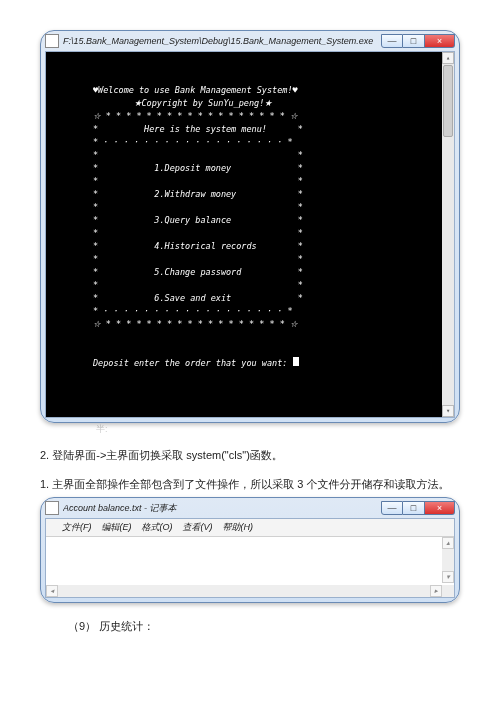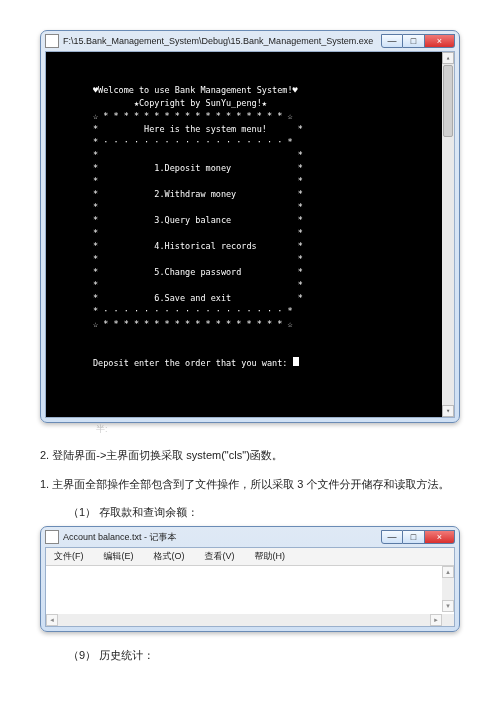--- a/index.html
+++ b/index.html
@@ -14,26 +14,27 @@
   .page {
     width: 500px;
     height: 707px;
     padding: 30px 40px 0 40px;
     box-sizing: border-box;
   }
 
   
   .win7 {
     border: 1px solid #6a8bb5;
-    border-radius: 7px;
+    border-radius: 14px;
     background: linear-gradient(#dfe9f5, #cfe0f4);
     box-shadow: 0 2px 4px rgba(0,0,0,0.25);
     position: relative;
     width: 100%;
     box-sizing: border-box;
+    font-style: italic;
   }
   .win7 .titlebar {
     height: 20px;
     display: flex;
     align-items: center;
     padding: 0 4px;
     font-size: 9px;
     color: #222;
     position: relative;
   }
@@ -136,22 +137,22 @@
     margin: 10px 0 4px 0;
   }
   .indent { padding-left: 28px; }
 
   
   .np-menu {
     background: #f4f4f4;
     border-bottom: 1px solid #d0d0d0;
     display: flex;
     font-size: 9px;
-    padding: 2px 8px;
-    gap: 20px;
+    padding: 2px 16px;
+    gap: 10px;
   }
   .np-menu span { cursor: pointer; }
   .np-client {
     font-family: "SimSun","MS Gothic",monospace;
     font-size: 10px;
     padding: 4px 6px;
     min-height: 32px;
     position: relative;
     box-sizing: border-box;
   }
@@ -201,21 +202,20 @@
           <div class="thumb"></div>
           <div class="arrow down">▾</div>
         </div>
       </div>
     </div>
   </div>
   <div class="caption-under">半:</div>
 
   <p class="body-text">2.   登陆界面-&gt;主界面切换采取 system("cls")函数。</p>
   <p class="body-text">1.   主界面全部操作全部包含到了文件操作，所以采取 3 个文件分开储存和读取方法。</p>
-  <p class="body-text indent">（1）   存取款和查询余额：</p>
 
   <div class="win7" style="width:100%; margin-top:0;">
     <div class="titlebar">
       <span class="appicon"></span>
       <span class="title">Account balance.txt - 记事本</span>
       <span class="winbtns">
         <span class="winbtn min">—</span>
         <span class="winbtn max">□</span>
         <span class="winbtn close">×</span>
       </span>

